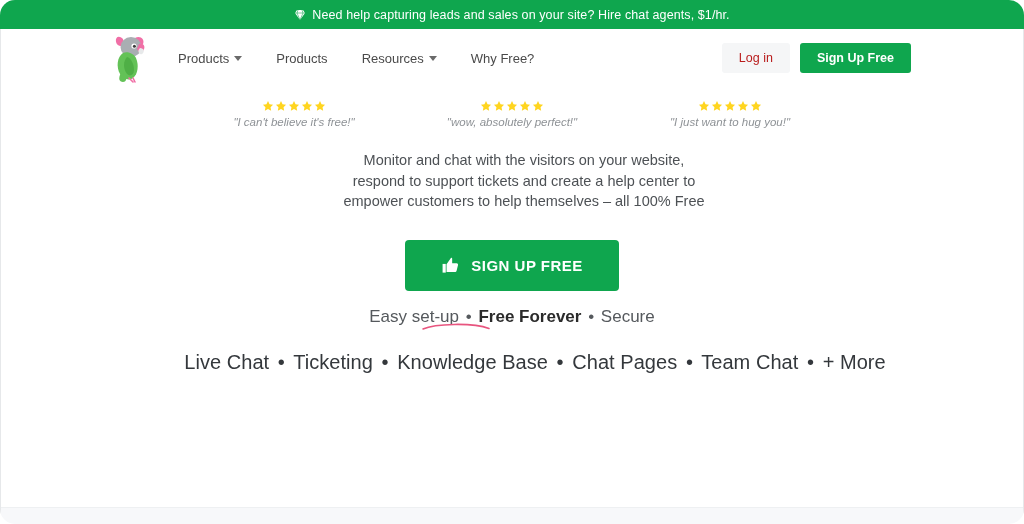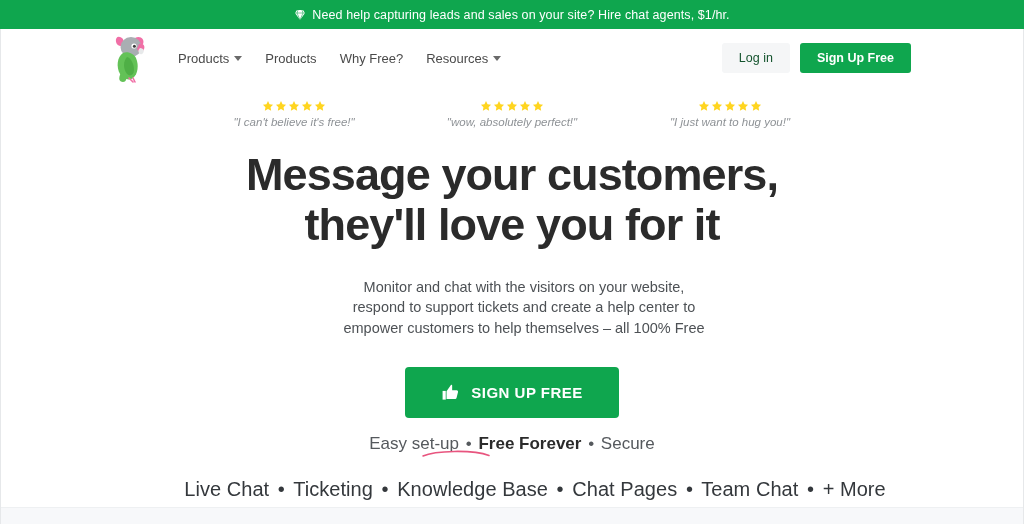--- a/index.html
+++ b/index.html
@@ -17,20 +17,21 @@
     color: #2b2b2b;
     -webkit-font-smoothing: antialiased;
   }
 
   .page {
     position: relative;
     width: 1024px;
     height: 524px;
     background: #ffffff;
     overflow: hidden;
+    border-radius: 15px;
   }
 
   
   .promo-banner {
     height: 29px;
     background: #0FA64E;
     display: flex;
     align-items: center;
     justify-content: center;
     color: #ffffff;
@@ -74,21 +75,21 @@
     display: flex;
     align-items: center;
     justify-content: center;
     line-height: 0;
     cursor: pointer;
   }
 
   .nav {
     display: flex;
     align-items: center;
-    gap: 1px;
+    gap: 12px;
     margin-left: 6px;
   }
 
   .nav-item {
     display: flex;
     align-items: center;
     gap: 5px;
     padding: 6px 11px;
     font-size: 13px;
     color: #4a4a4a;
@@ -115,21 +116,21 @@
   .header-actions {
     margin-left: auto;
     display: flex;
     align-items: center;
     gap: 10px;
     margin-right: 96px;
   }
 
   .btn-login {
     font-size: 12.5px;
-    color: #14532d;
+    color: #b91c1c;
     background: #f5f6f7;
     border: none;
     border-radius: 3px;
     padding: 8px 17px;
     cursor: pointer;
     font-family: inherit;
   }
 
   .btn-signup-top {
     font-size: 12.5px;
@@ -303,25 +304,25 @@
 
       <nav class="nav">
         <div class="nav-item">
           <span>Products</span>
           <span class="caret"></span>
         </div>
         <div class="nav-item">
           <span>Products</span>
         </div>
         <div class="nav-item">
-          <span>Why Free?</span>
-        </div>
-        <div class="nav-item">
           <span>Resources</span>
           <span class="caret"></span>
+        </div>
+        <div class="nav-item">
+          <span>Why Free?</span>
         </div>
       </nav>
 
       <div class="header-actions">
         <button class="btn-login">Log in</button>
         <button class="btn-signup-top">Sign Up Free</button>
       </div>
     </header>
 
     <section class="hero">
@@ -384,24 +385,20 @@
                 <path d="M12 2l3.1 6.6 7 1-5 5 1.2 7-6.3-3.4L5.7 21.6 6.9 14.6l-5-5 7-1z" fill="#FFD520"></path>
               </svg>
             <svg width="12" height="12" viewBox="0 0 24 24">
                 <path d="M12 2l3.1 6.6 7 1-5 5 1.2 7-6.3-3.4L5.7 21.6 6.9 14.6l-5-5 7-1z" fill="#FFD520"></path>
               </svg>
           </div>
           <div class="testimonial-quote">"I just want to hug you!"</div>
         </div>
       </div>
 
-      <h1 class="headline">
-        <span class="line">Message your customers,</span>
-        <span class="line">they'll love you for it</span>
-      </h1>
 
       <p class="subhead">
         <span class="line">Monitor and chat with the visitors on your website,</span>
         <span class="line">respond to support tickets and create a help center to</span>
         <span class="line">empower customers to help themselves – all 100% Free</span>
       </p>
 
       <div class="cta-wrap">
         <button class="btn-cta">
           <span class="thumb-icon">

